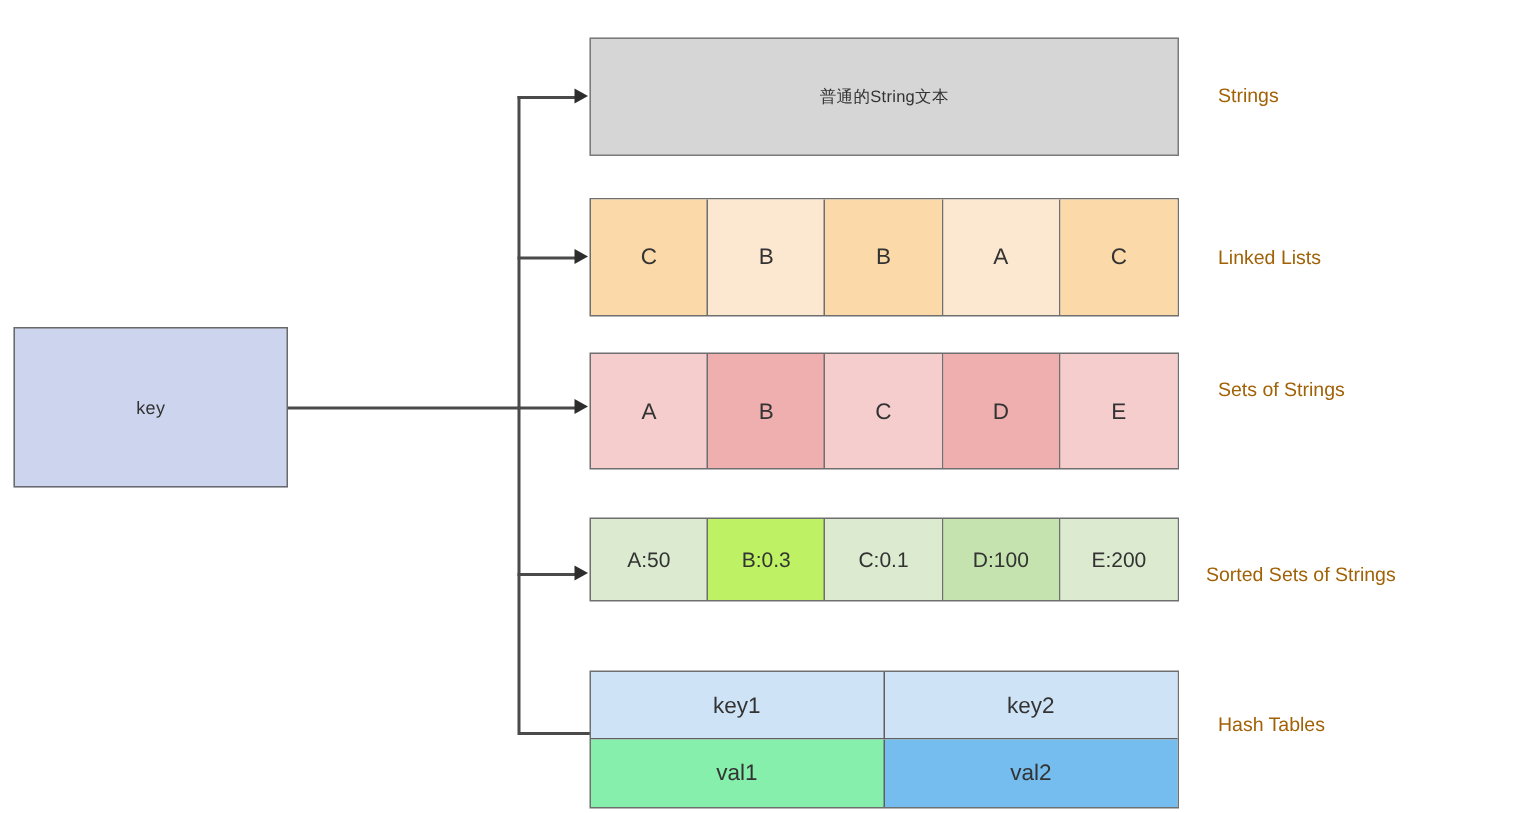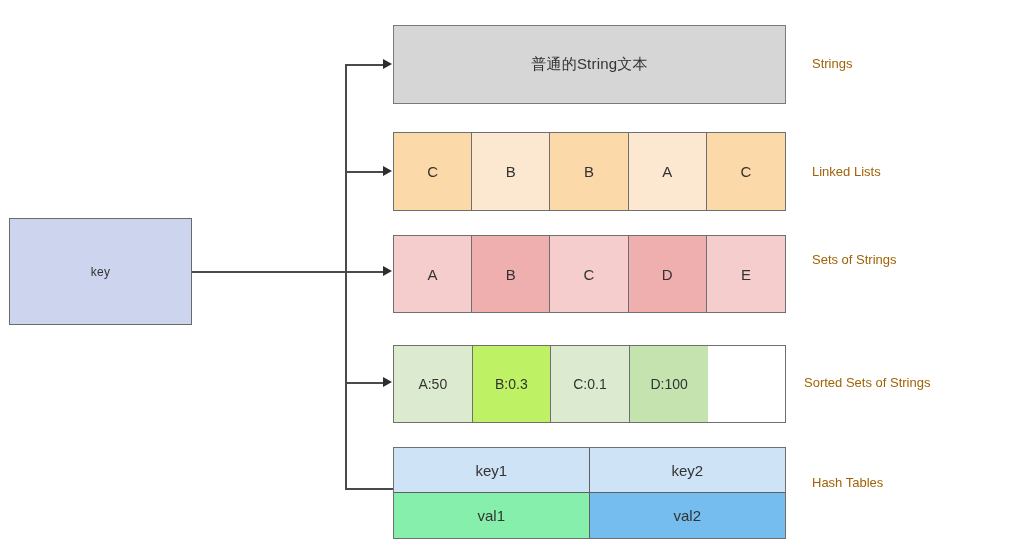--- a/index.html
+++ b/index.html
@@ -20,40 +20,40 @@
 
   
   .key-node{
     left:9px;top:218px;width:183px;height:107px;
     background:#ccd4ee;border-color:#6a6a6a;
   }
 
   
   .strings-node{
     left:393px;top:25px;width:393px;height:79px;
-    background:#d6d6d6;border-color:#7a7a7a;font-size:15px;
+    background:#d6d6d6;border-color:#7a7a7a;font-size:11px;
   }
 
   
   .cellrow{
     position:absolute;display:flex;
     border:1.6px solid #6f6f6f;box-sizing:border-box;
   }
   .cell{
     box-sizing:border-box;
     width:78.6px;height:100%;
     display:flex;align-items:center;justify-content:center;
     font-size:15px;color:#333333;
     border-right:1.4px solid #6f6f6f;
   }
   .cell:last-child{border-right:none;}
 
   .row-list{left:393px;top:132px;width:393px;height:79px;}
   .row-set {left:393px;top:235px;width:393px;height:78px;}
-  .row-zset{left:393px;top:345px;width:393px;height:78px;}
+  .row-zset{left:393px;top:345px;width:393px;height:56px;}
   .row-zset .cell{font-size:14px;}
 
   
   .hash-node{
     position:absolute;left:393px;top:447px;width:393px;height:92px;
     border:1.6px solid #6f6f6f;box-sizing:border-box;
     display:flex;flex-direction:column;
   }
   .hash-row{display:flex;height:50%;box-sizing:border-box;}
   .hash-row.top{border-bottom:1.4px solid #5f5f5f;}
@@ -130,20 +130,21 @@
     <div class="cell" style="background:#efafaf;">D</div>
     <div class="cell" style="background:#f5cdcd;">E</div>
   </div>
   <div class="side-label" style="left:812px;top:252px;">Sets of Strings</div>
 
   <div class="cellrow row-zset">
     <div class="cell" style="background:#dcebd0;">A:50</div>
     <div class="cell" style="background:#bef264;">B:0.3</div>
     <div class="cell" style="background:#dcebd0;">C:0.1</div>
     <div class="cell" style="background:#c4e3ae;">D:100</div>
+    <div class="cell" style="background:#dcebd0;">E:200</div>
   </div>
   <div class="side-label" style="left:804px;top:375px;">Sorted Sets of Strings</div>
 
   <div class="hash-node">
     <div class="hash-row top">
       <div class="hash-cell" style="background:#cfe3f7;">key1</div>
       <div class="hash-cell" style="background:#cfe3f7;">key2</div>
     </div>
     <div class="hash-row bottom">
       <div class="hash-cell" style="background:#86efac;">val1</div>

